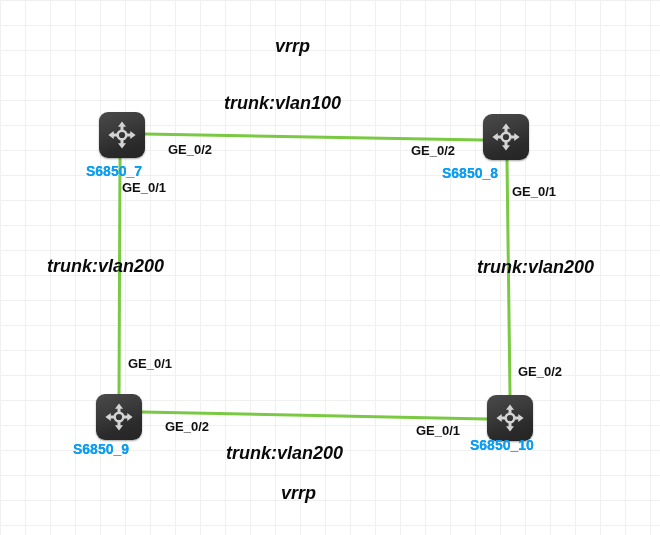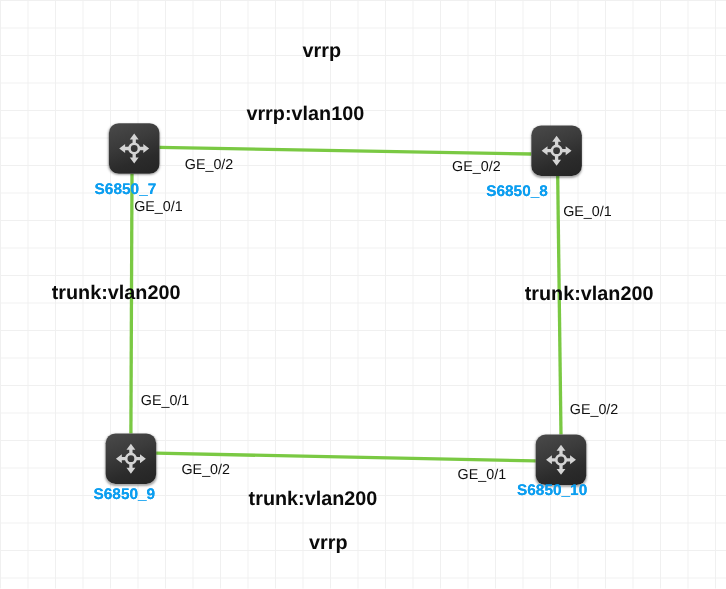--- a/index.html
+++ b/index.html
@@ -58,32 +58,33 @@
     color: #0c9ef0;
     white-space: nowrap;
     letter-spacing: 0px;
     text-shadow: 0 0 0 #0c9ef0;
   }
 
   
   .portlabel {
     position: absolute;
     font-size: 13px;
-    font-weight: normal;
+    font-weight: bold;
     color: #101010;
     white-space: nowrap;
   }
 
   
   .annot {
     position: absolute;
     font-size: 18px;
     font-weight: bold;
     color: #0a0a0a;
     white-space: nowrap;
+    font-style: italic;
   }
 </style>
 </head>
 <body>
 
 <div id="canvas">
 
   <svg id="links" viewBox="0 0 660 535" width="660" height="535">
       <line x1="145" y1="134" x2="483" y2="140" stroke="#7ac943" stroke-width="3" stroke-linecap="butt"></line>
       <line x1="120" y1="158" x2="119" y2="394" stroke="#7ac943" stroke-width="3" stroke-linecap="butt"></line>
@@ -120,21 +121,21 @@
         <svg width="30" height="30" viewBox="0 0 32 32">
           <g fill="#d4d4d4">
             <path d="M16 1.5 L20.3 7.2 L17.6 7.2 L17.6 12.0 L14.4 12.0 L14.4 7.2 L11.7 7.2 Z"></path>
             <path d="M16 30.5 L11.7 24.8 L14.4 24.8 L14.4 20.0 L17.6 20.0 L17.6 24.8 L20.3 24.8 Z"></path>
             <path d="M1.5 16 L7.2 11.7 L7.2 14.4 L12.0 14.4 L12.0 17.6 L7.2 17.6 L7.2 20.3 Z"></path>
             <path d="M30.5 16 L24.8 20.3 L24.8 17.6 L20.0 17.6 L20.0 14.4 L24.8 14.4 L24.8 11.7 Z"></path>
           </g>
           <circle cx="16" cy="16" r="4.6" fill="none" stroke="#d4d4d4" stroke-width="2.6"></circle>
         </svg>
       </div>
-      <div class="devlabel" style="left: 85px; top: 441px;">S6850_9</div>
+      <div class="devlabel" style="left: 73px; top: 441px;">S6850_9</div>
       <div class="node" style="left: 487px; top: 395px;">
         <svg width="30" height="30" viewBox="0 0 32 32">
           <g fill="#d4d4d4">
             <path d="M16 1.5 L20.3 7.2 L17.6 7.2 L17.6 12.0 L14.4 12.0 L14.4 7.2 L11.7 7.2 Z"></path>
             <path d="M16 30.5 L11.7 24.8 L14.4 24.8 L14.4 20.0 L17.6 20.0 L17.6 24.8 L20.3 24.8 Z"></path>
             <path d="M1.5 16 L7.2 11.7 L7.2 14.4 L12.0 14.4 L12.0 17.6 L7.2 17.6 L7.2 20.3 Z"></path>
             <path d="M30.5 16 L24.8 20.3 L24.8 17.6 L20.0 17.6 L20.0 14.4 L24.8 14.4 L24.8 11.7 Z"></path>
           </g>
           <circle cx="16" cy="16" r="4.6" fill="none" stroke="#d4d4d4" stroke-width="2.6"></circle>
         </svg>
@@ -142,20 +143,20 @@
       <div class="devlabel" style="left: 470px; top: 437px;">S6850_10</div>
       <div class="portlabel" style="left: 168px; top: 142px;">GE_0/2</div>
       <div class="portlabel" style="left: 411px; top: 143px;">GE_0/2</div>
       <div class="portlabel" style="left: 122px; top: 180px;">GE_0/1</div>
       <div class="portlabel" style="left: 512px; top: 184px;">GE_0/1</div>
       <div class="portlabel" style="left: 128px; top: 356px;">GE_0/1</div>
       <div class="portlabel" style="left: 518px; top: 364px;">GE_0/2</div>
       <div class="portlabel" style="left: 165px; top: 419px;">GE_0/2</div>
       <div class="portlabel" style="left: 416px; top: 423px;">GE_0/1</div>
       <div class="annot" style="left: 275px; top: 36px;">vrrp</div>
-      <div class="annot" style="left: 224px; top: 93px;">vrrp:vlan100</div>
+      <div class="annot" style="left: 224px; top: 93px;">trunk:vlan100</div>
       <div class="annot" style="left: 47px; top: 256px;">trunk:vlan200</div>
       <div class="annot" style="left: 477px; top: 257px;">trunk:vlan200</div>
       <div class="annot" style="left: 226px; top: 443px;">trunk:vlan200</div>
       <div class="annot" style="left: 281px; top: 483px;">vrrp</div>
     </div>
 
 </div>
 
 </body></html>

